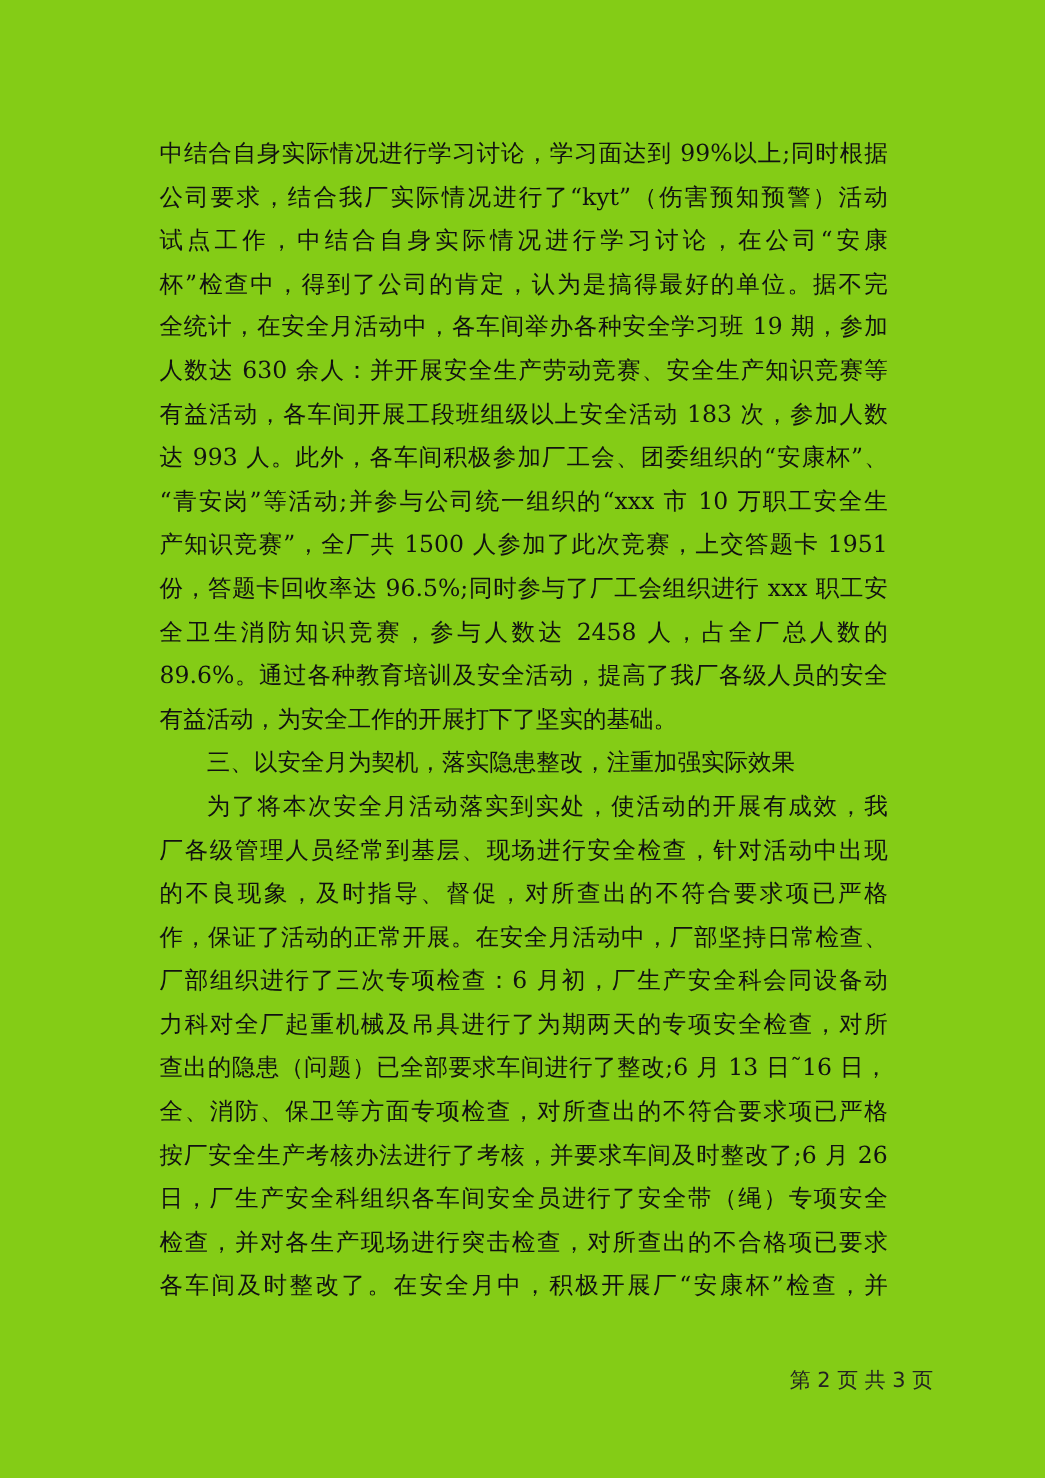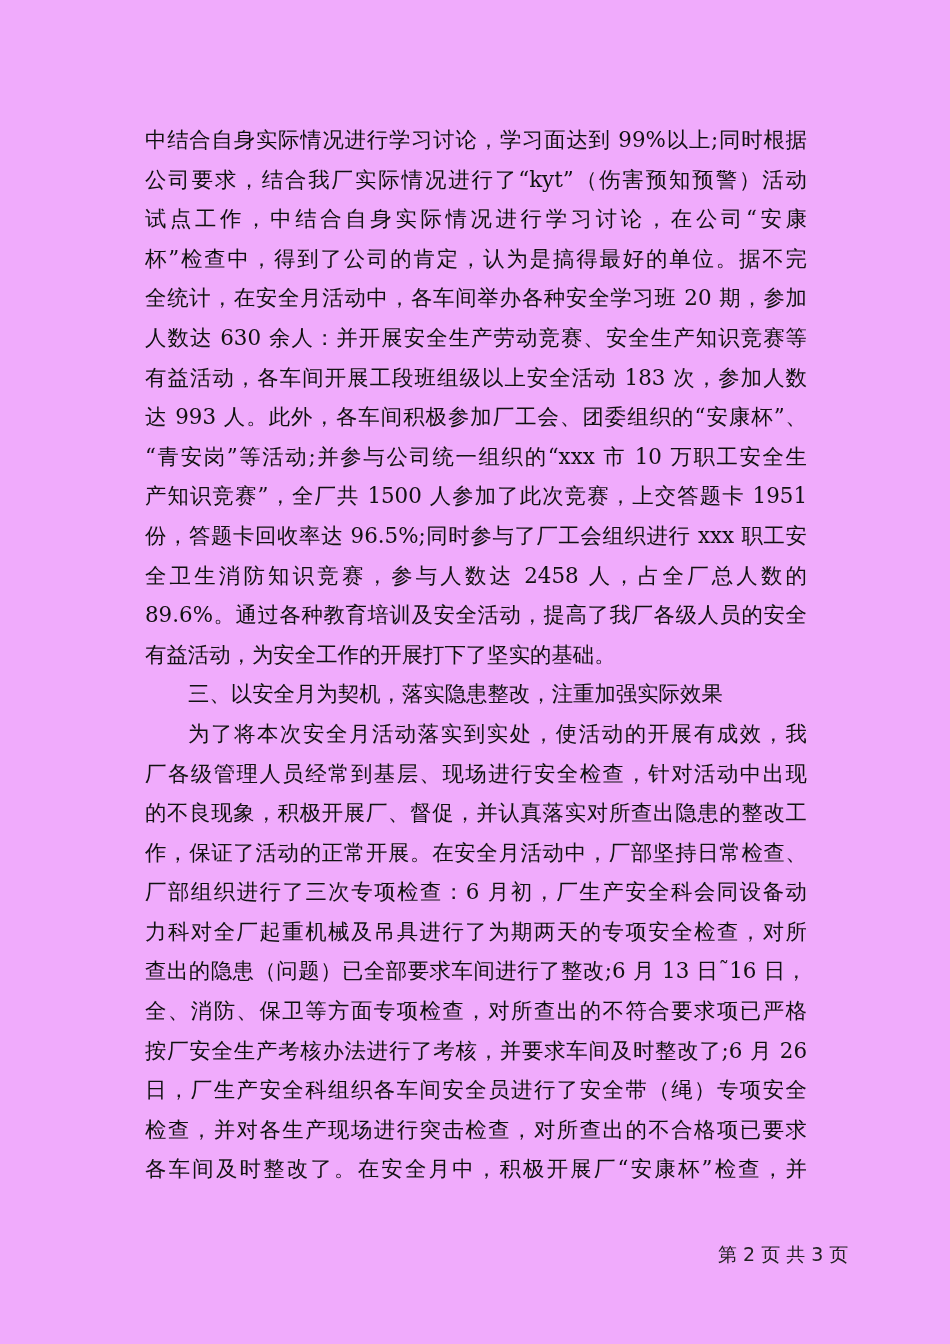--- a/index.html
+++ b/index.html
@@ -1,53 +1,53 @@
 <!DOCTYPE html>
 <html><head>
 <meta charset="utf-8">
 <style>
   html, body { margin: 0; padding: 0; background: #ffffff; }
   body { width: 950px; height: 1344px; position: relative; overflow: hidden;
          font-family: "DejaVu Serif", "Liberation Serif", serif; color: #111; }
-  .page { position: absolute; left: 0; top: 0; width: 950px; height: 1344px; background: #f0abfc; }
+  .page { position: absolute; left: 0; top: 0; width: 950px; height: 1344px; background: #84cc16; }
   .body-text { position: absolute; left: 145px; top: 120px; width: 662px; }
   .line { display: block; height: 39.6px; line-height: 39.6px; font-size: 21.4px;
           white-space: nowrap; text-align: justify; text-align-last: justify; letter-spacing: 0; }
   .line.last { text-align-last: left; }
   .line.indent { padding-left: 43px; }
   .line.heading { padding-left: 43px; text-align-last: left; }
   .footer { position: absolute; left: 718px; top: 1242px; font-size: 19px;
             font-family: "DejaVu Sans", "Liberation Sans", sans-serif; color: #222; white-space: nowrap; }
 </style>
 </head>
 <body>
 
 <div class="page">
   <div class="body-text">
 
     <span class="line">中结合自身实际情况进行学习讨论，学习面达到 99%以上;同时根据</span>
     <span class="line">公司要求，结合我厂实际情况进行了“kyt”（伤害预知预警）活动</span>
     <span class="line">试点工作，中结合自身实际情况进行学习讨论，在公司“安康</span>
     <span class="line">杯”检查中，得到了公司的肯定，认为是搞得最好的单位。据不完</span>
-    <span class="line">全统计，在安全月活动中，各车间举办各种安全学习班 20 期，参加</span>
+    <span class="line">全统计，在安全月活动中，各车间举办各种安全学习班 19 期，参加</span>
     <span class="line">人数达 630 余人：并开展安全生产劳动竞赛、安全生产知识竞赛等</span>
     <span class="line">有益活动，各车间开展工段班组级以上安全活动 183 次，参加人数</span>
     <span class="line">达 993 人。此外，各车间积极参加厂工会、团委组织的“安康杯”、</span>
     <span class="line">“青安岗”等活动;并参与公司统一组织的“xxx 市 10 万职工安全生</span>
     <span class="line">产知识竞赛”，全厂共 1500 人参加了此次竞赛，上交答题卡 1951</span>
     <span class="line">份，答题卡回收率达 96.5%;同时参与了厂工会组织进行 xxx 职工安</span>
     <span class="line">全卫生消防知识竞赛，参与人数达 2458 人，占全厂总人数的</span>
     <span class="line">89.6%。通过各种教育培训及安全活动，提高了我厂各级人员的安全</span>
     <span class="line last">有益活动，为安全工作的开展打下了坚实的基础。</span>
 
     <span class="line heading">三、以安全月为契机，落实隐患整改，注重加强实际效果</span>
 
     <span class="line indent">为了将本次安全月活动落实到实处，使活动的开展有成效，我</span>
     <span class="line">厂各级管理人员经常到基层、现场进行安全检查，针对活动中出现</span>
-    <span class="line">的不良现象，积极开展厂、督促，并认真落实对所查出隐患的整改工</span>
+    <span class="line">的不良现象，及时指导、督促，对所查出的不符合要求项已严格</span>
     <span class="line">作，保证了活动的正常开展。在安全月活动中，厂部坚持日常检查、</span>
     <span class="line">厂部组织进行了三次专项检查：6 月初，厂生产安全科会同设备动</span>
     <span class="line">力科对全厂起重机械及吊具进行了为期两天的专项安全检查，对所</span>
     <span class="line">查出的隐患（问题）已全部要求车间进行了整改;6 月 13 日˜16 日，</span>
     <span class="line">全、消防、保卫等方面专项检查，对所查出的不符合要求项已严格</span>
     <span class="line">按厂安全生产考核办法进行了考核，并要求车间及时整改了;6 月 26</span>
     <span class="line">日，厂生产安全科组织各车间安全员进行了安全带（绳）专项安全</span>
     <span class="line">检查，并对各生产现场进行突击检查，对所查出的不合格项已要求</span>
     <span class="line">各车间及时整改了。在安全月中，积极开展厂“安康杯”检查，并</span>
   </div>

